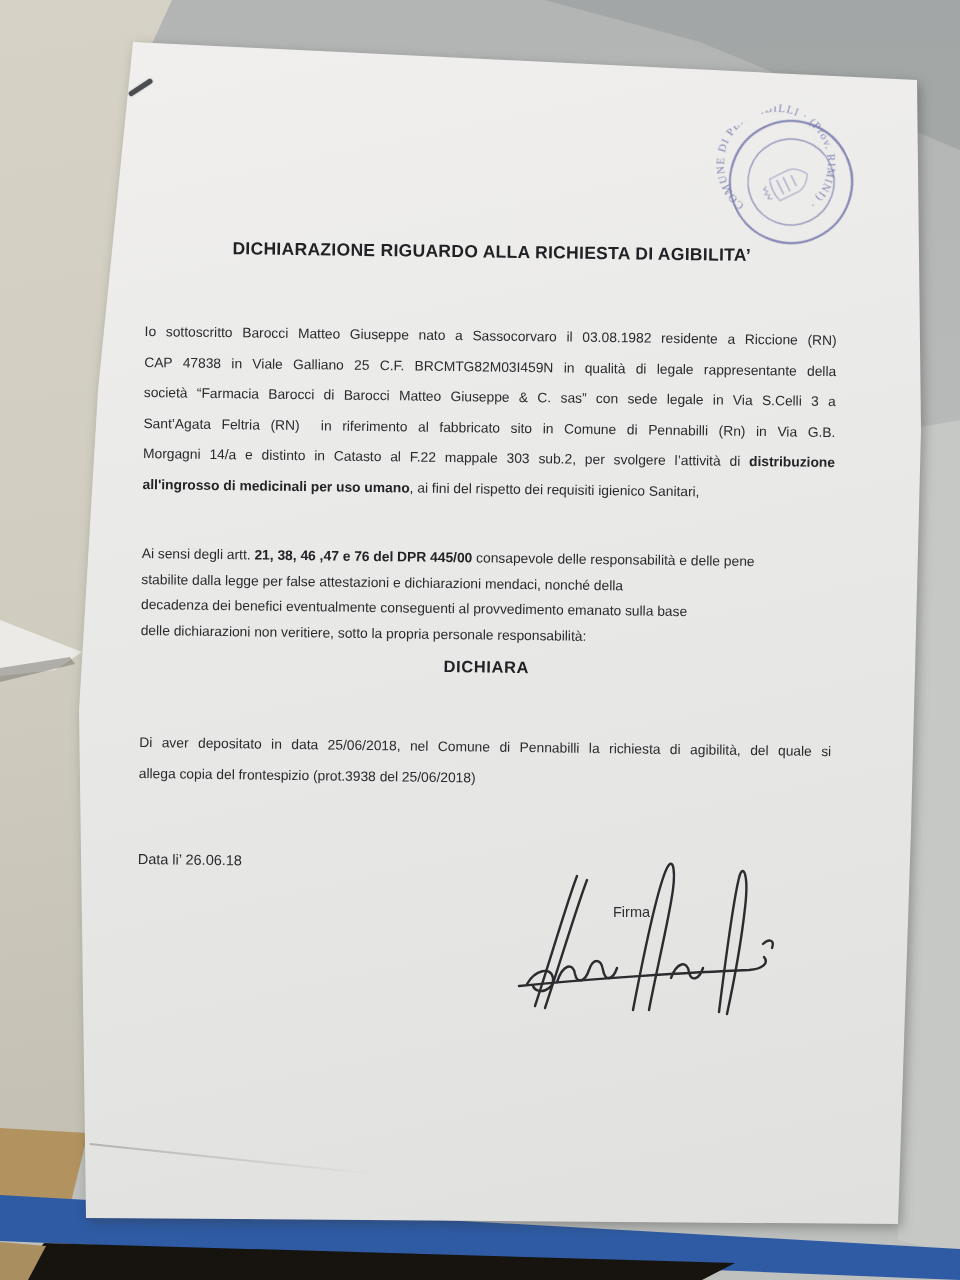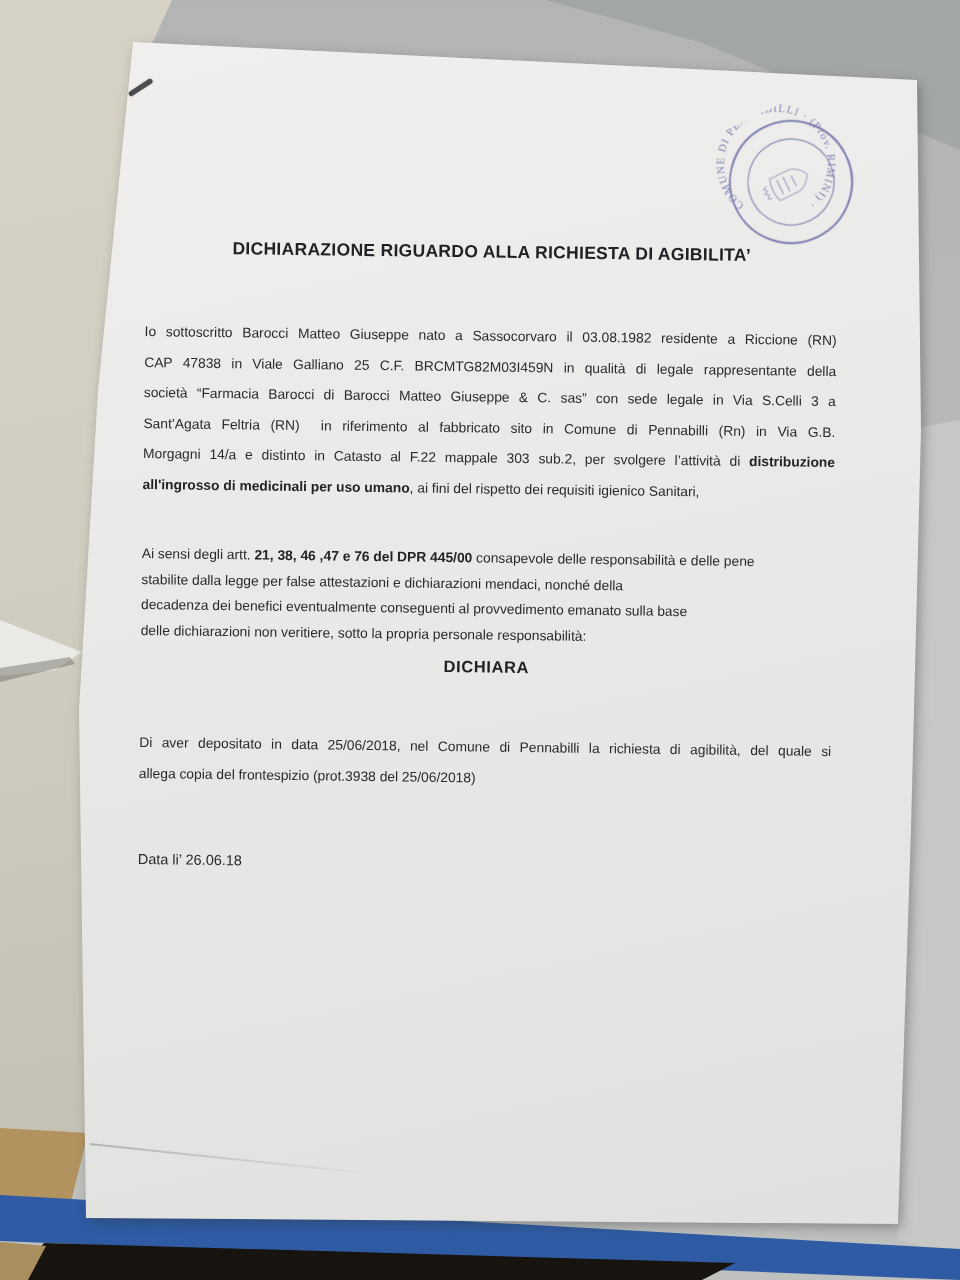--- a/index.html
+++ b/index.html
@@ -132,16 +132,32 @@
         <div class="declare">DICHIARA</div>
 
         <div class="para p3">
           <span class="line just"><span>Di aver depositato in data 25/06/2018, nel Comune di Pennabilli la richiesta di agibilità, del quale si</span><strong></strong><span></span></span>
           <span class="line"><span>allega copia del frontespizio (prot.3938 del 25/06/2018)</span><strong></strong><span></span></span>
         </div>
 
         <div class="date-line">Data li’ 26.06.18</div>
       </div>
 
+      <div class="sig">
+        <span class="firma-label">Firma</span>
+        <svg viewBox="0 0 280 162" width="280" height="162">
+          <g fill="none" stroke="#1d1d21" stroke-width="2.4" stroke-linecap="round" opacity=".92">
+            <path d="M30 148 C44 106 62 44 72 18"></path>
+            <path d="M40 150 C54 108 72 48 82 22"></path>
+            <path d="M22 126 C30 112 46 108 48 120 C50 132 32 138 28 128"></path>
+            <path d="M52 124 C58 106 68 104 70 116 C72 126 80 124 84 112 C88 100 96 100 98 112 C100 124 108 122 112 110"></path>
+            <path d="M128 152 C138 100 152 30 162 10 C168 -2 172 12 166 44 C160 78 150 120 144 152"></path>
+            <path d="M166 120 C172 104 182 102 184 114 C186 124 194 122 198 110"></path>
+            <path d="M214 154 C220 106 228 44 234 20 C238 4 244 16 240 50 C236 86 228 128 222 156"></path>
+            <path d="M14 128 C80 121 190 114 244 112 C258 111 264 105 259 99"></path>
+            <path d="M258 86 C264 80 270 82 267 90"></path>
+          </g>
+        </svg>
+      </div>
 
     </div>
   </div>
 </div>
 
 </body></html>

